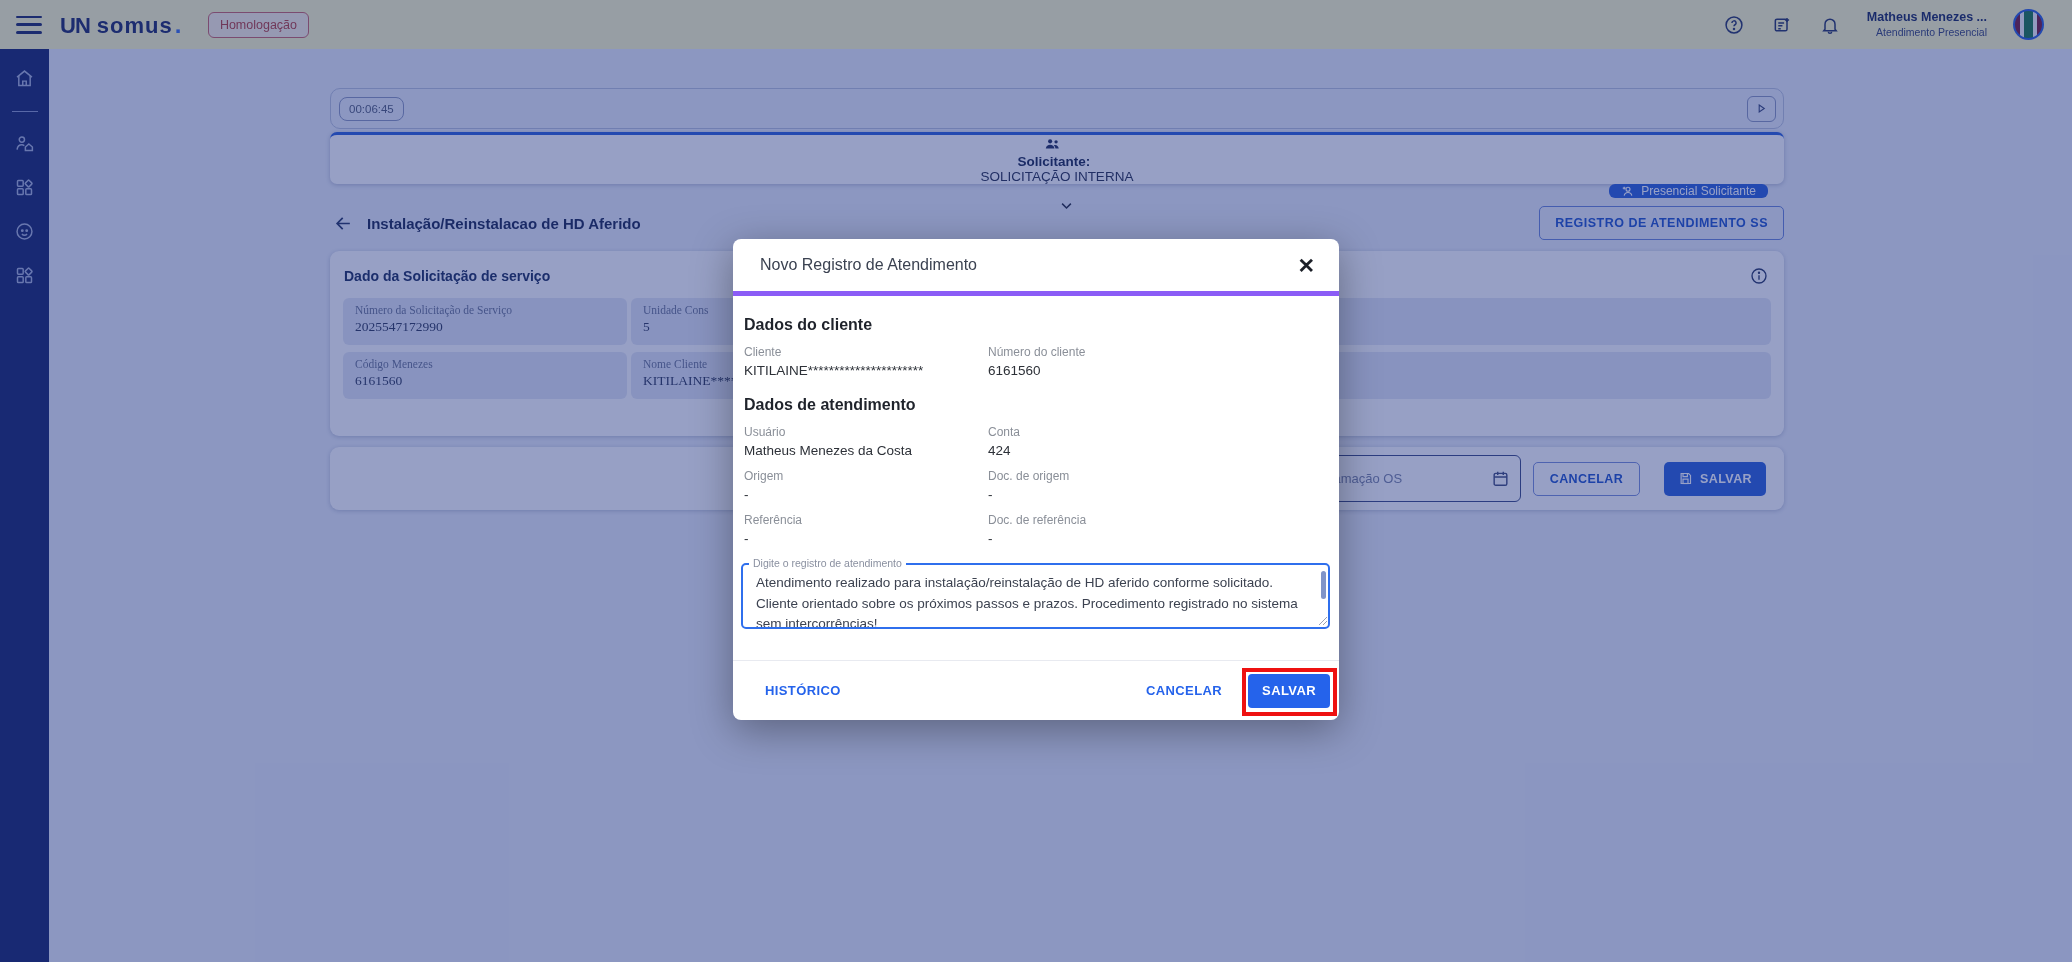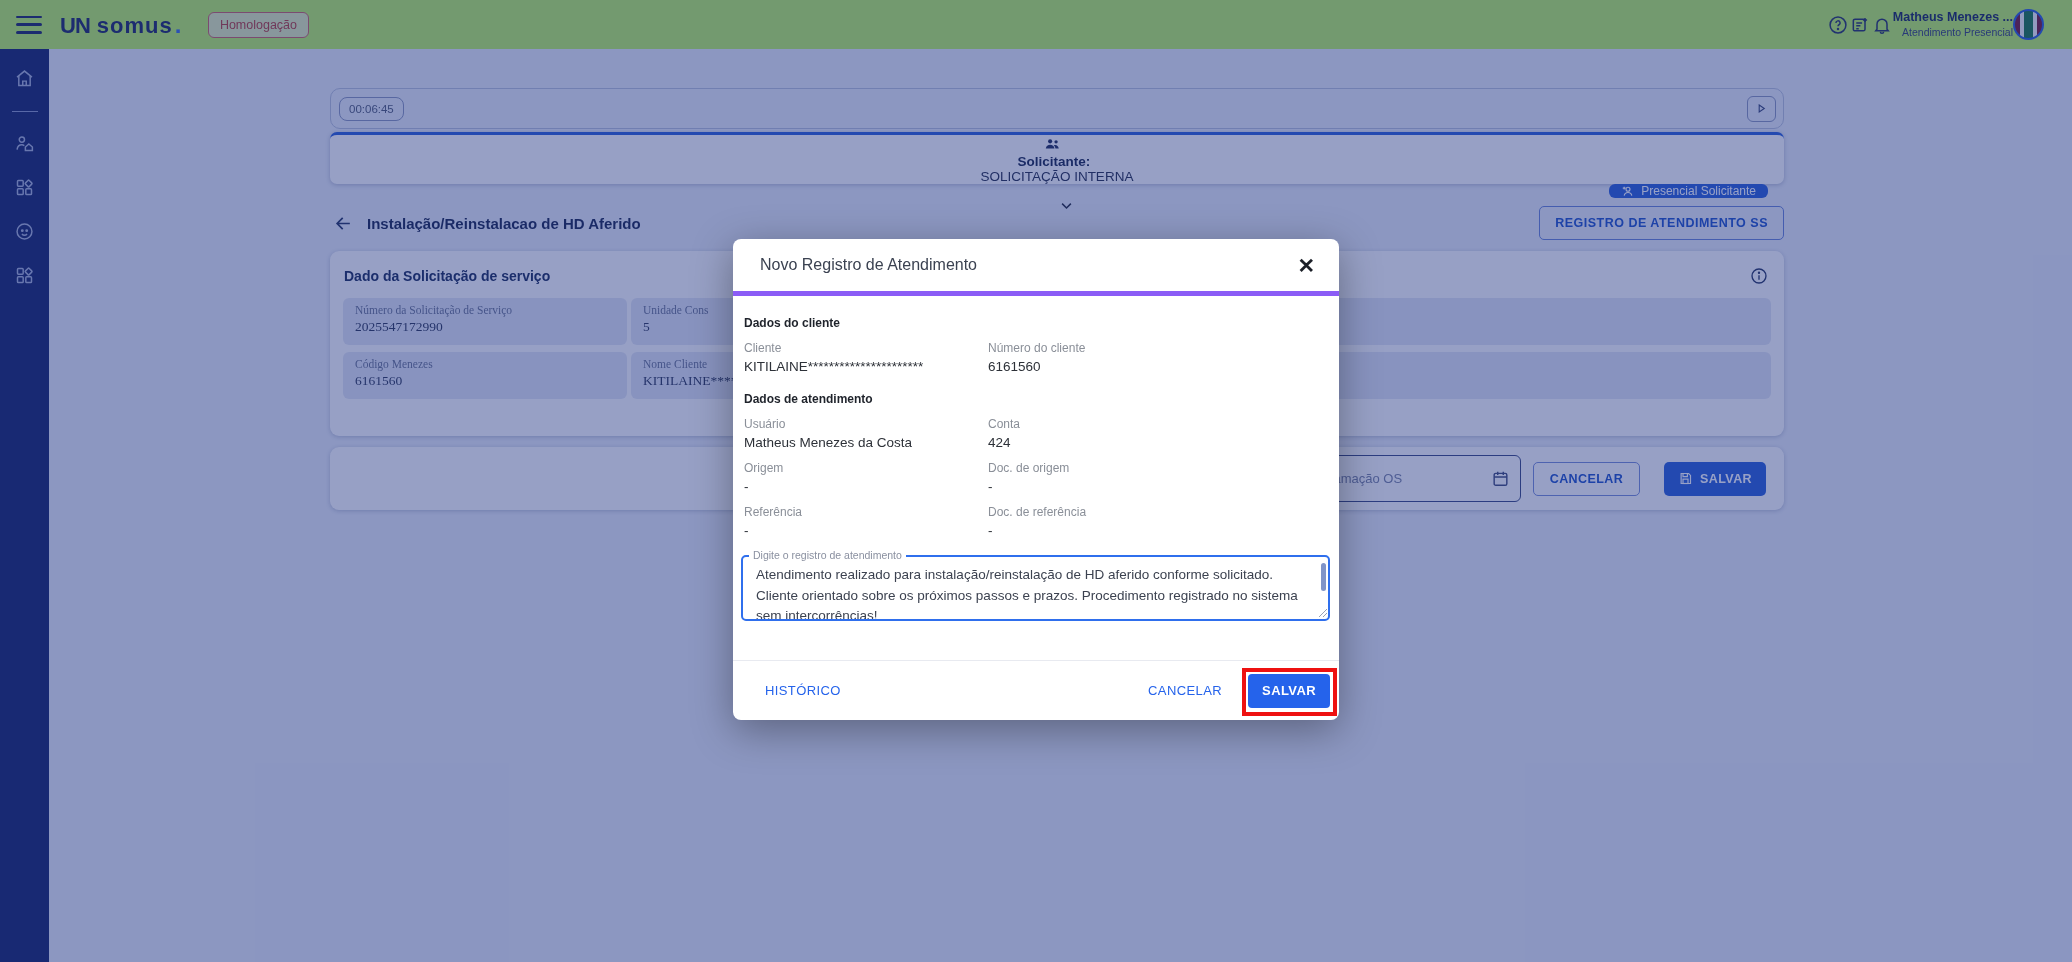--- a/index.html
+++ b/index.html
@@ -1,28 +1,28 @@
 <!DOCTYPE html>
 <html><head>
 <meta charset="utf-8">
 <style>
   * { margin:0; padding:0; box-sizing:border-box; }
   html,body { width:2072px; height:962px; overflow:hidden; }
   body { font-family:"Liberation Sans", sans-serif; position:relative; background:#e9edf6; }
 
   
-  .topbar { position:absolute; left:0; top:0; width:2072px; height:49px; background:#bef264; display:flex; align-items:center; z-index:1; }
+  .topbar { position:absolute; left:0; top:0; width:2072px; height:49px; background:#fef9c3; display:flex; align-items:center; z-index:1; }
   .hamburger { width:26px; height:18px; margin-left:16px; display:flex; flex-direction:column; justify-content:space-between; cursor:pointer; }
   .hamburger span { display:block; height:2.6px; background:#232f66; border-radius:2px; }
   .logo { margin-left:18px; display:flex; align-items:baseline; font-weight:800; color:#232f66; letter-spacing:.5px; }
   .logo .mono { font-size:22px; margin-right:7px; letter-spacing:-1px; }
   .logo .word { font-size:22px; text-transform:lowercase; letter-spacing:1px; }
   .logo .dot { color:#3b6fe0; font-size:24px; margin-left:2px; }
   .env-badge { margin-left:26px; border:1.5px solid #c66; color:#b8443e; background:rgba(250,235,235,.6); font-size:12.5px; padding:5px 11px; border-radius:6px; }
-  .topbar-right { margin-left:auto; display:flex; align-items:center; padding-right:28px; }
+  .topbar-right { margin-left:auto; display:flex; align-items:center; gap:26px; padding-right:28px; }
   .tb-icon { width:22px; height:22px; color:#2b3a66; display:flex; align-items:center; justify-content:center; cursor:pointer; }
   .user-block { text-align:right; line-height:1.25; }
   .user-name { font-size:12.5px; font-weight:bold; color:#1d2d5e; }
   .user-role { font-size:10.5px; color:#3a4875; }
   .avatar { width:31px; height:31px; border-radius:50%; border:2px solid #2f62d8;
     background:linear-gradient(90deg,#7a1f3d 0 18%,#f5f5f5 18% 34%,#1f7a4d 34% 66%,#f5f5f5 66% 82%,#7a1f3d 82% 100%); cursor:pointer; }
 
   
   .sidebar { position:absolute; left:0; top:49px; width:49px; bottom:0; background:#1b2a6b; z-index:0; display:flex; flex-direction:column; align-items:center; padding-top:18px; }
   .sb-icon { width:22px; height:22px; color:#aab4d6; margin-bottom:22px; display:flex; align-items:center; justify-content:center; cursor:pointer; }
@@ -67,33 +67,33 @@
   .cancel-outline { border:1.5px solid #7b90d8; background:transparent; color:#2456c9; border-radius:5px; height:34px; padding:0 16px; font-size:12.5px; font-weight:bold; letter-spacing:.4px; margin-right:24px; cursor:pointer; font-family:inherit; }
   .save-filled { background:#2f62d8; border:none; color:#fff; border-radius:5px; height:34px; padding:0 14px; font-size:12.5px; font-weight:bold; letter-spacing:.4px; display:flex; align-items:center; gap:7px; cursor:pointer; margin-right:14px; font-family:inherit; }
 
   
   .backdrop { position:absolute; inset:0; background:rgba(20,40,125,0.44); z-index:10; }
   .modal { position:absolute; left:733px; top:239px; width:606px; height:481px; background:#fff; border-radius:8px; box-shadow:0 10px 40px rgba(0,0,0,.35); z-index:20; }
   .modal-header { height:57px; display:flex; align-items:center; padding:0 24px 0 27px; border-bottom:5px solid #8b5cf6; }
   .modal-title { font-size:16px; color:#3b4251; }
   .close-x { margin-left:auto; font-size:21px; color:#1b1f27; cursor:pointer; line-height:1; font-weight:bold; }
   .modal-body { padding:11px 9px 0 11px; }
-  .msection { font-size:12px; font-weight:bold; color:#1f232b; margin-top:9px; }
+  .msection { font-size:16px; font-weight:bold; color:#1f232b; margin-top:9px; }
   .mgrid { display:grid; grid-template-columns:244px 1fr; }
   .mfield { margin-top:11px; }
   .mlabel { font-size:12px; color:#8a8f98; }
   .mvalue { font-size:13.5px; color:#2d3138; margin-top:4px; }
   .ta-wrap { position:relative; margin-top:17px; width:589px; margin-left:-3px; }
   .ta-label { position:absolute; top:-6px; left:8px; background:#fff; padding:0 4px; font-size:10.5px; color:#8a90a0; z-index:2; }
   .ta-wrap textarea { width:100%; height:66px; border:2px solid #2f6fed; border-radius:5px; resize:none; overflow:hidden; padding:8px 20px 0 13px; font-size:13.5px; line-height:20.5px; color:#3c4250; font-family:inherit; outline:none; display:block; }
   .ta-scroll { position:absolute; right:4px; top:8px; width:5px; height:28px; background:#8094c8; border-radius:3px; }
   .ta-resize { position:absolute; right:3px; bottom:4px; width:8px; height:8px;
     background:linear-gradient(135deg,transparent 0 45%,#9aa1b4 45% 55%,transparent 55% 70%,#9aa1b4 70% 80%,transparent 80%); }
   .modal-footer { position:absolute; left:0; right:0; bottom:0; height:60px; border-top:1px solid #e8eaf0; display:flex; align-items:center; padding:0 9px 0 32px; }
-  .text-btn { background:none; border:none; color:#2563eb; font-size:13px; font-weight:normal; letter-spacing:.4px; cursor:pointer; font-family:inherit; }
+  .text-btn { background:none; border:none; color:#2563eb; font-size:13px; font-weight:bold; letter-spacing:.4px; cursor:pointer; font-family:inherit; }
   .footer-cancel { margin-left:auto; margin-right:26px; }
   .modal-save { background:#2563eb; border:none; color:#fff; font-size:13px; font-weight:bold; letter-spacing:.4px; border-radius:4px; height:34px; padding:0 14px; cursor:pointer; font-family:inherit; }
   .highlight-red { position:absolute; left:1242px; top:668px; width:95px; height:48px; border:4px solid #ee1111; z-index:30; pointer-events:none; }
 
   svg { display:block; }
 </style>
 </head>
 <body>
 
 <div class="topbar">

